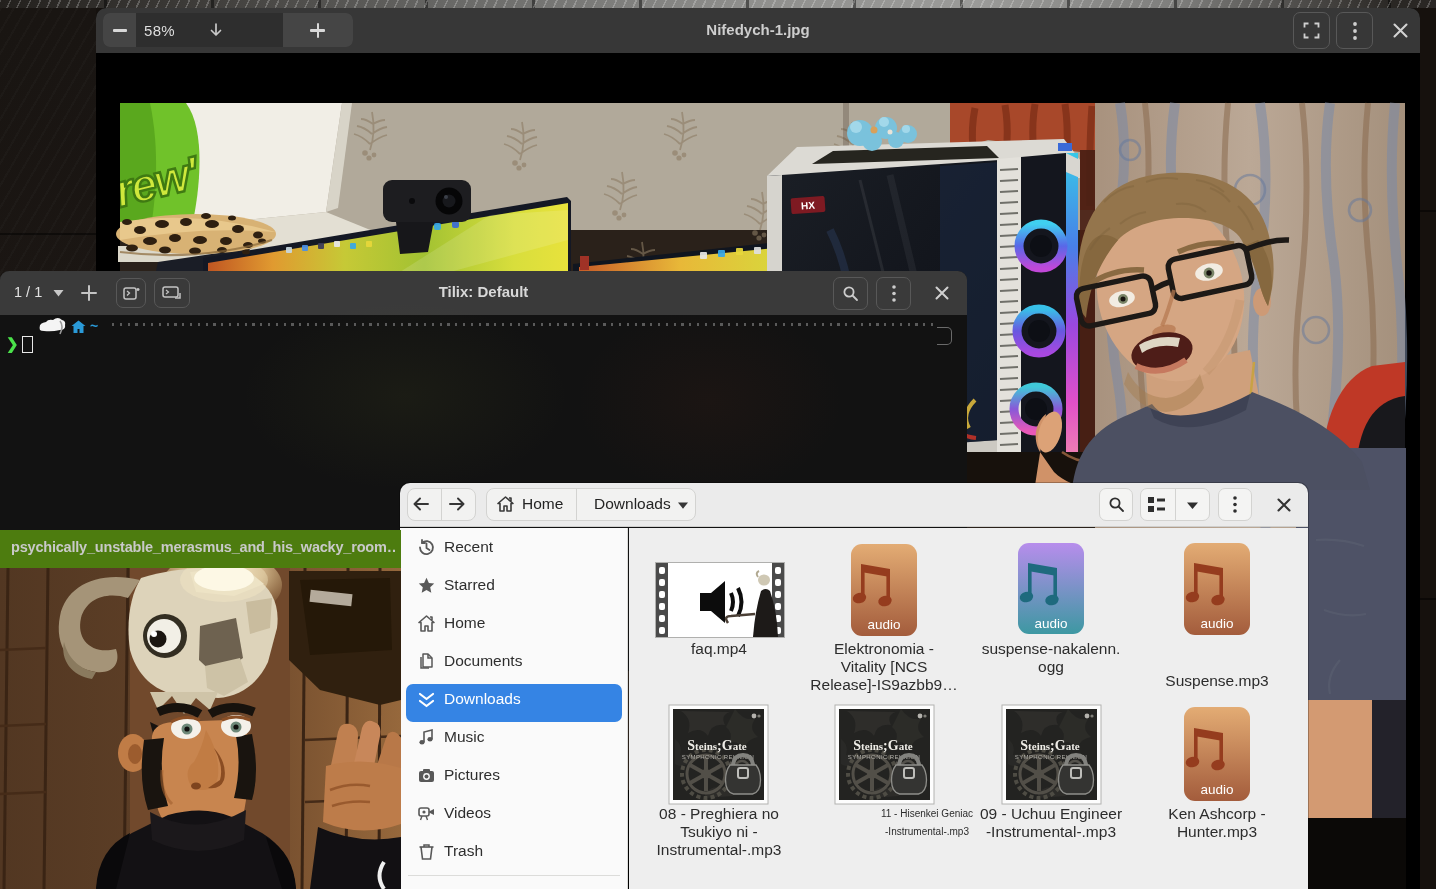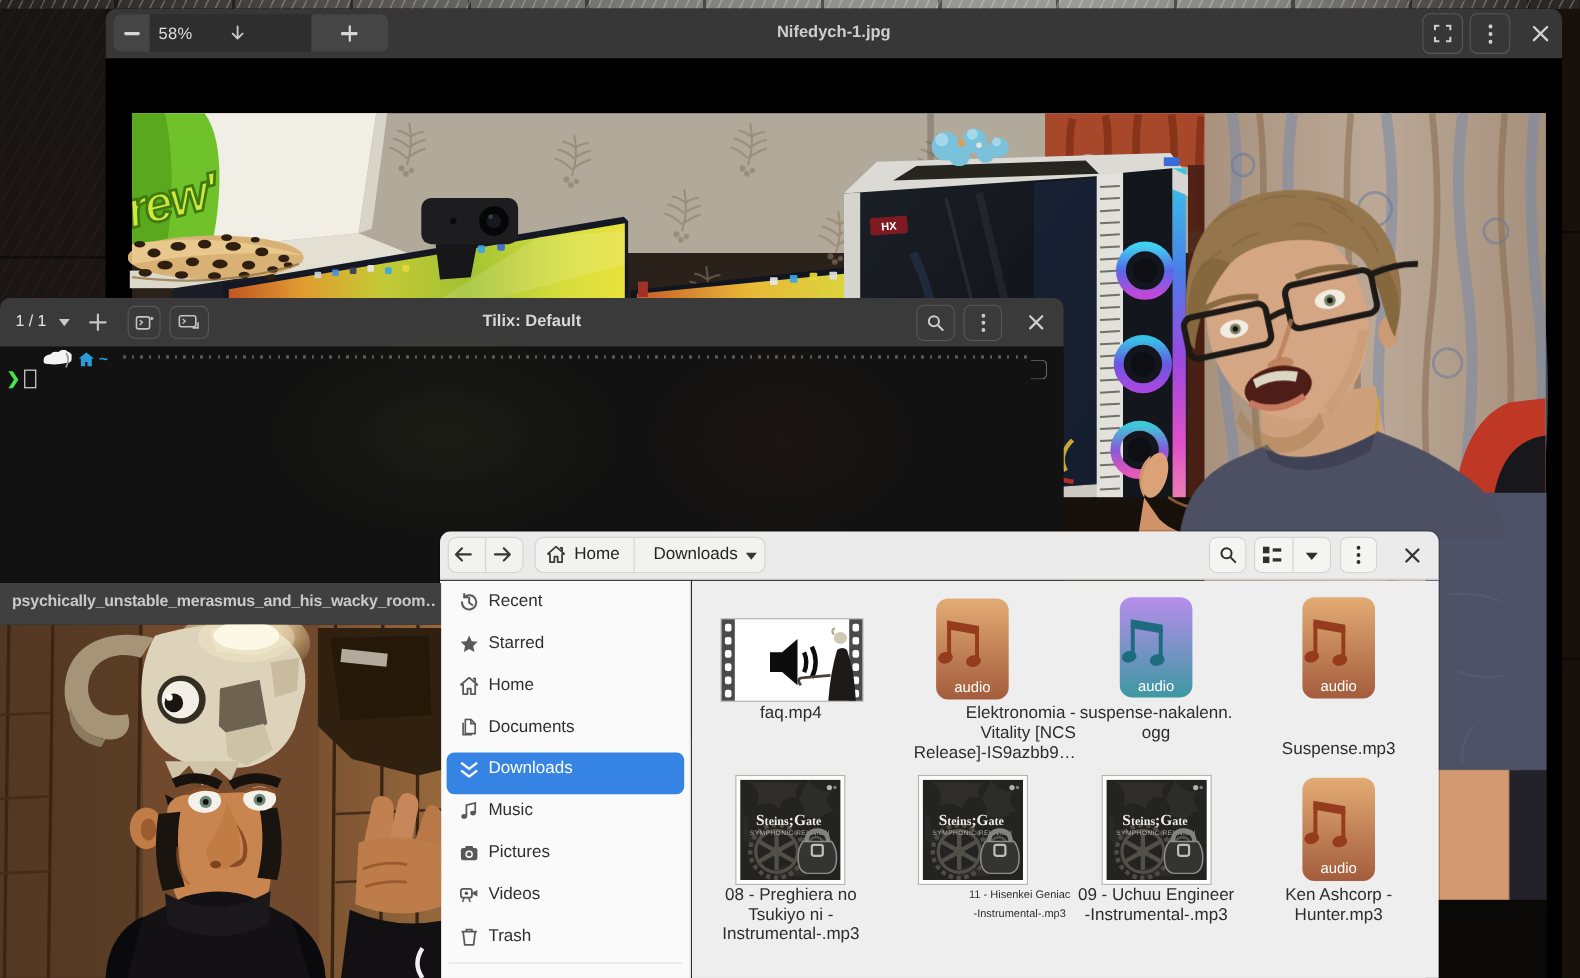--- a/index.html
+++ b/index.html
@@ -1144,30 +1144,30 @@
       <rect x="835" y="705" width="99" height="99" fill="#fdfdfd" stroke="#b2b2b0" stroke-width="1"></rect>
       <use href="#steins" x="839" y="709"></use>
     </g>
 <g>
       <rect x="1002" y="705" width="99" height="99" fill="#fdfdfd" stroke="#b2b2b0" stroke-width="1"></rect>
       <use href="#steins" x="1006" y="709"></use>
     </g>
 </svg>
 
 <div class="abs" style="left:639px;top:640px;width:160px;text-align:center;font-size:15.5px;line-height:18px;color:#2c2c2c">faq.mp4</div>
-<div class="abs" style="left:790px;top:640px;width:188px;text-align:right;font-size:15.5px;line-height:18px;color:#2c2c2c">Elektronomia -<br>Vitality [NCS<br>Release]-IS9azbb9…</div>
+<div class="abs" style="left:790px;top:640px;width:188px;text-align:center;font-size:15.5px;line-height:18px;color:#2c2c2c">Elektronomia -<br>Vitality [NCS<br>Release]-IS9azbb9…</div>
 <div class="abs" style="left:957px;top:640px;width:188px;text-align:center;font-size:15.5px;line-height:18px;color:#2c2c2c">suspense-nakalenn.<br>ogg</div>
 <div class="abs" style="left:1127px;top:672px;width:180px;text-align:center;font-size:15.5px;line-height:18px;color:#2c2c2c">Suspense.mp3</div>
 <div class="abs" style="left:629px;top:805px;width:180px;text-align:center;font-size:15.5px;line-height:18px;color:#2c2c2c">08 - Preghiera no<br>Tsukiyo ni -<br>Instrumental-.mp3</div>
 <div class="abs" style="left:833px;top:805px;width:188px;text-align:center;font-size:10px;line-height:18px;color:#2c2c2c">11 - Hisenkei Geniac<br>-Instrumental-.mp3</div>
 <div class="abs" style="left:957px;top:805px;width:188px;text-align:center;font-size:15.5px;line-height:18px;color:#2c2c2c">09 - Uchuu Engineer<br>-Instrumental-.mp3</div>
 <div class="abs" style="left:1127px;top:805px;width:180px;text-align:center;font-size:15.5px;line-height:18px;color:#2c2c2c">Ken Ashcorp -<br>Hunter.mp3</div>
 
 <div class="abs" style="left:0;top:530px;width:401px;height:359px;background:#222;overflow:hidden">
-  <div class="abs" style="left:0;top:0;width:401px;height:38px;background:#404040">
+  <div class="abs" style="left:0;top:0;width:401px;height:38px;background:#4d7c0f">
     <div class="abs" style="left:11px;top:9px;width:385px;overflow:hidden;white-space:nowrap;color:#c9c9c9;font-size:14.5px;font-weight:bold;letter-spacing:-.2px">psychically_unstable_merasmus_and_his_wacky_room…</div>
   </div>
 </div>
 <svg class="abs" style="left:0;top:568px" width="401" height="321" viewBox="0 568 401 321">
 <defs>
 <linearGradient id="woodL" x1="0" y1="0" x2="1" y2="0">
         <stop offset="0" stop-color="#523722"></stop>
         <stop offset="1" stop-color="#6f4b2d"></stop>
       </linearGradient>
 <linearGradient id="woodR" x1="0" y1="0" x2="1" y2="0">

